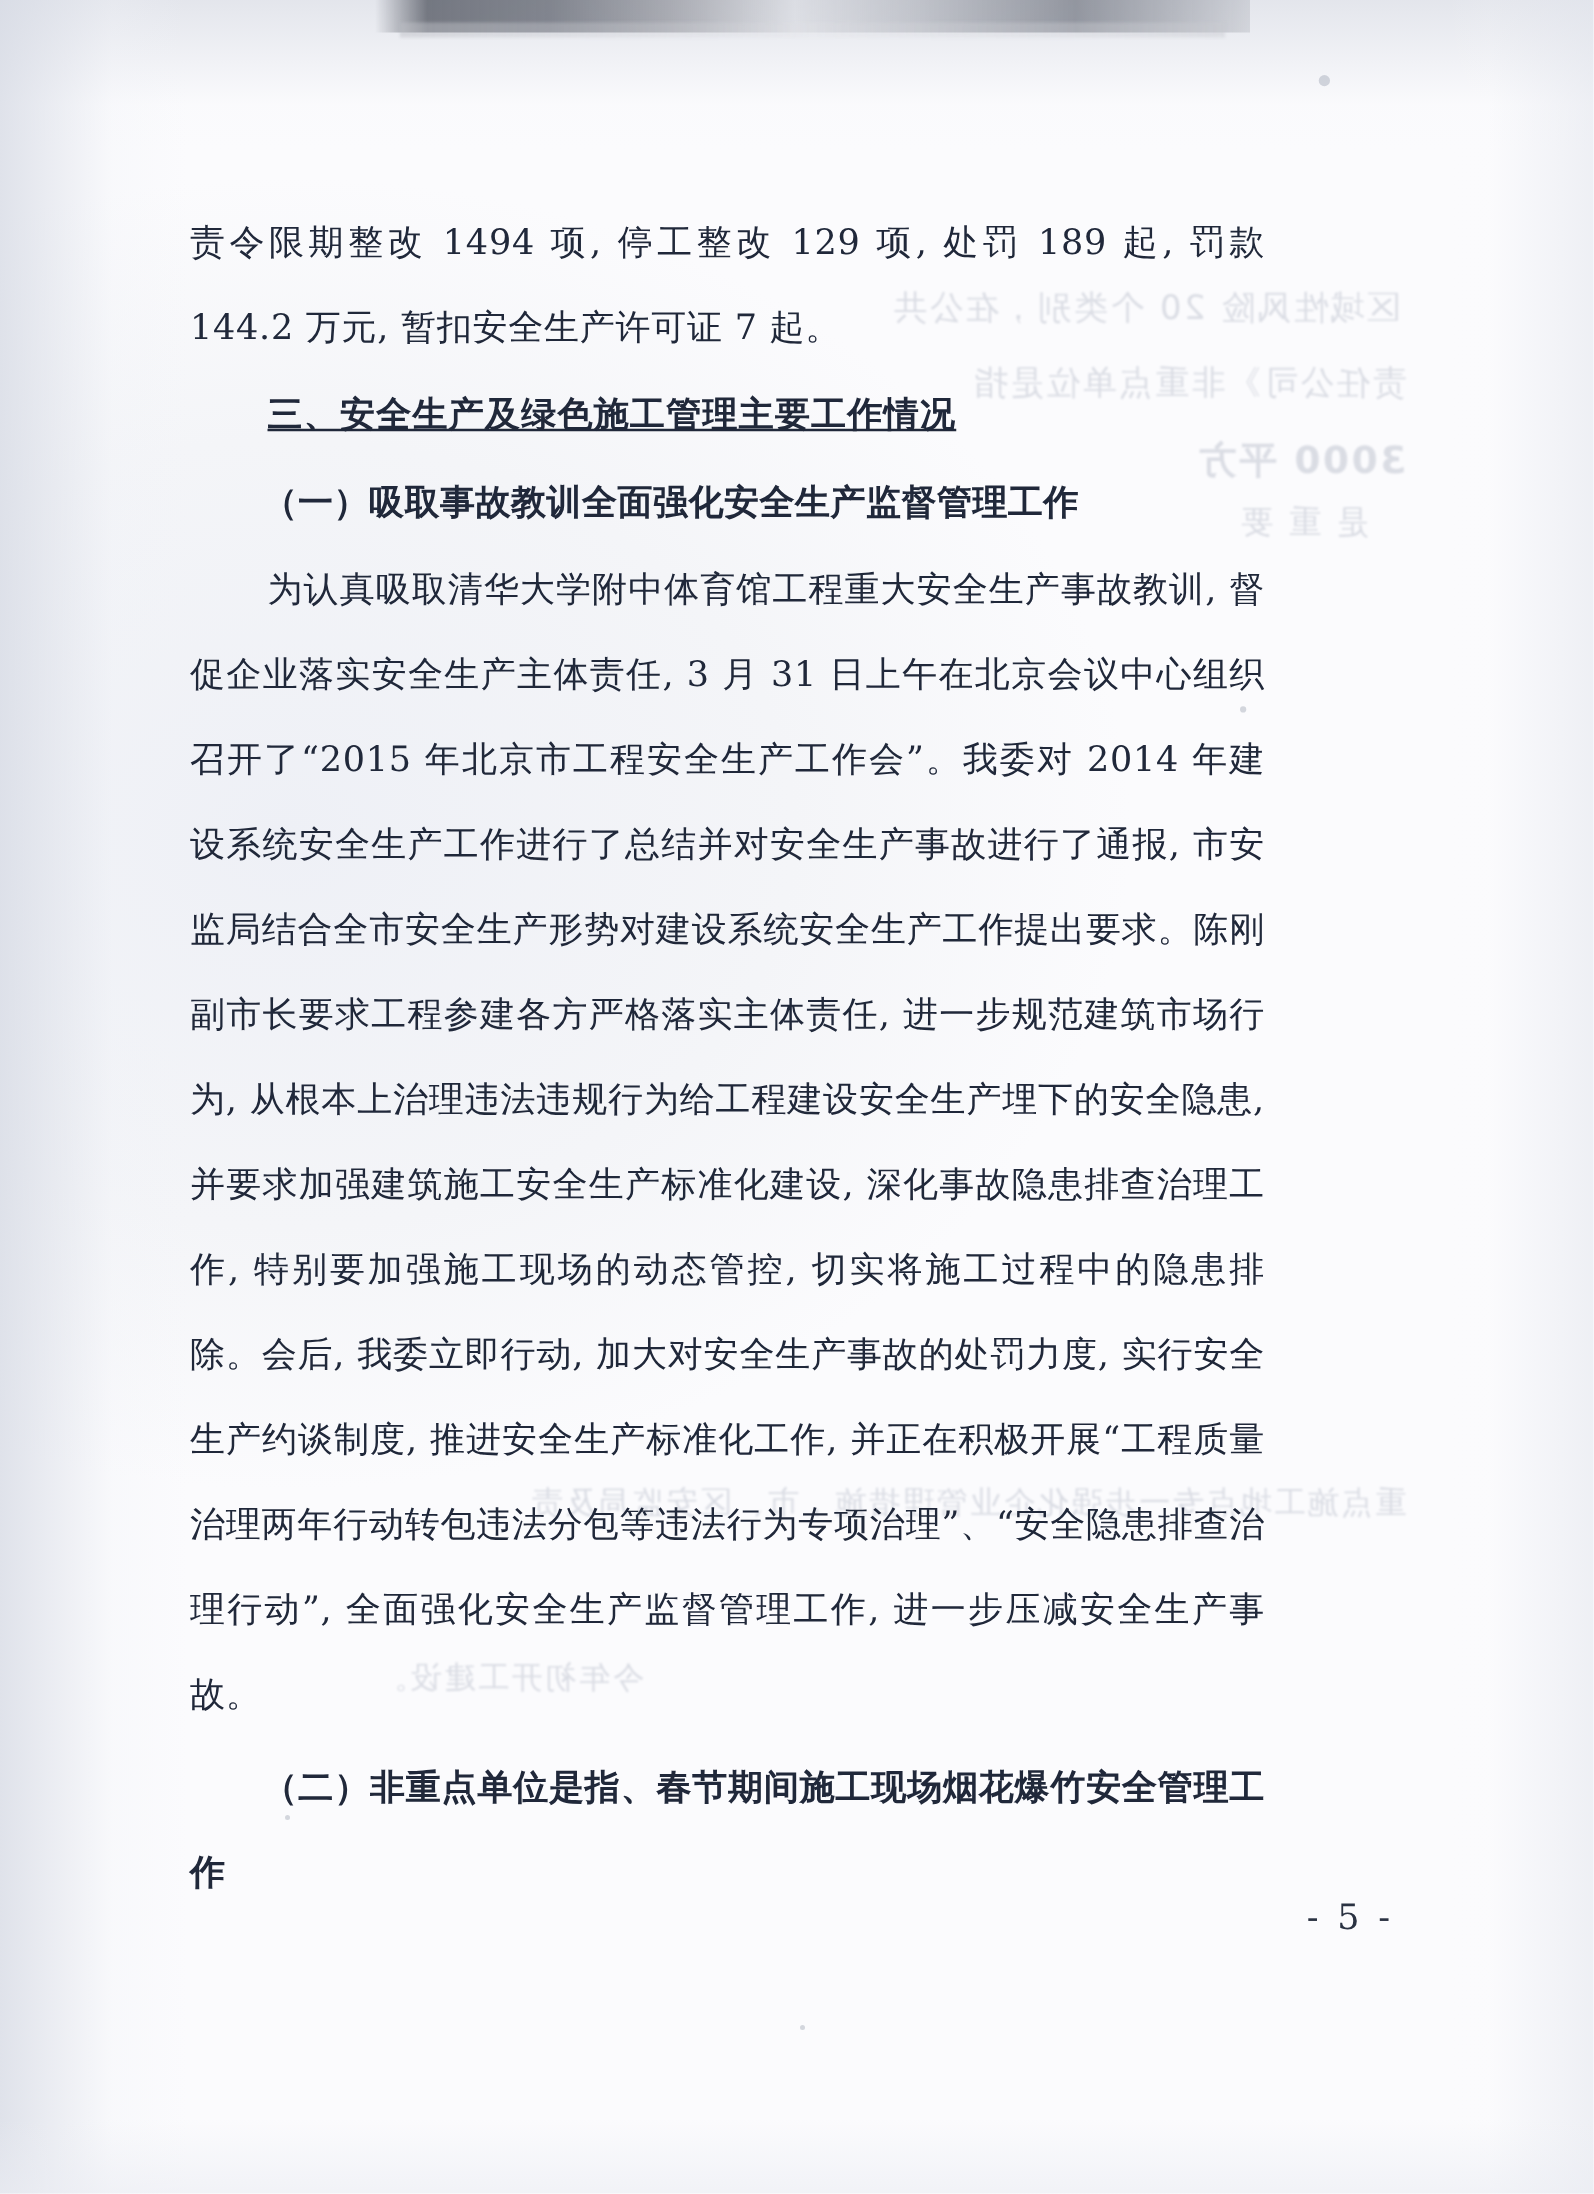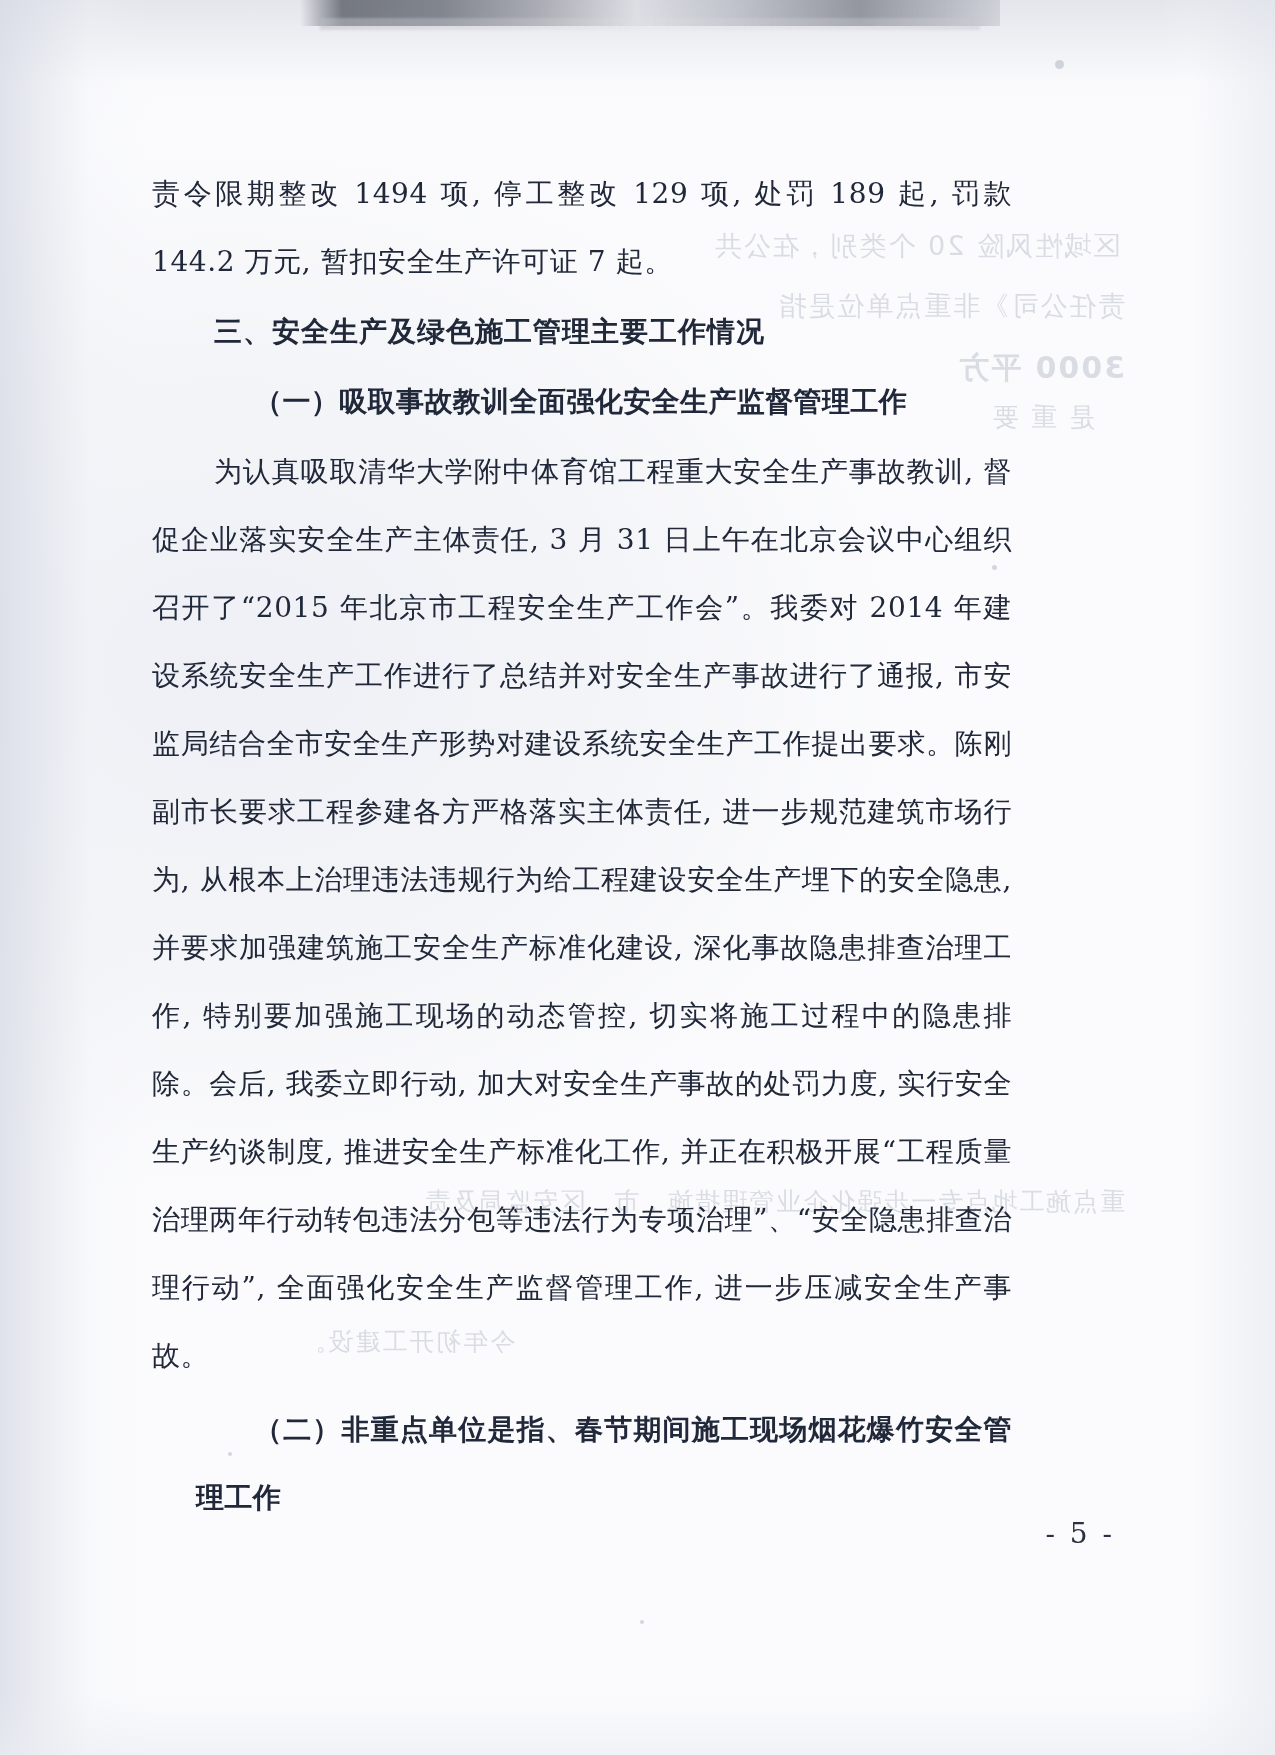--- a/index.html
+++ b/index.html
@@ -112,26 +112,26 @@
     text-align: justify;
     text-justify: inter-ideograph;
     color: #20283a;
     font-family: "DejaVu Serif", "Liberation Serif", serif;
   }
   p.indent2 { text-indent: 62px; }
   .heading {
     text-indent: 62px;
     font-weight: 700;
     letter-spacing: 1px;
+    text-decoration: underline;
   }
   .subheading {
     text-indent: 58px;
     font-weight: 700;
     letter-spacing: 0.4px;
-    margin-left: 44px;
   }
   .body-block {
     margin-top: 2px;
   }
   .page-number {
     position: absolute;
     right: 160px;
     bottom: 205px;
     font-size: 28px;
     letter-spacing: 3px;

